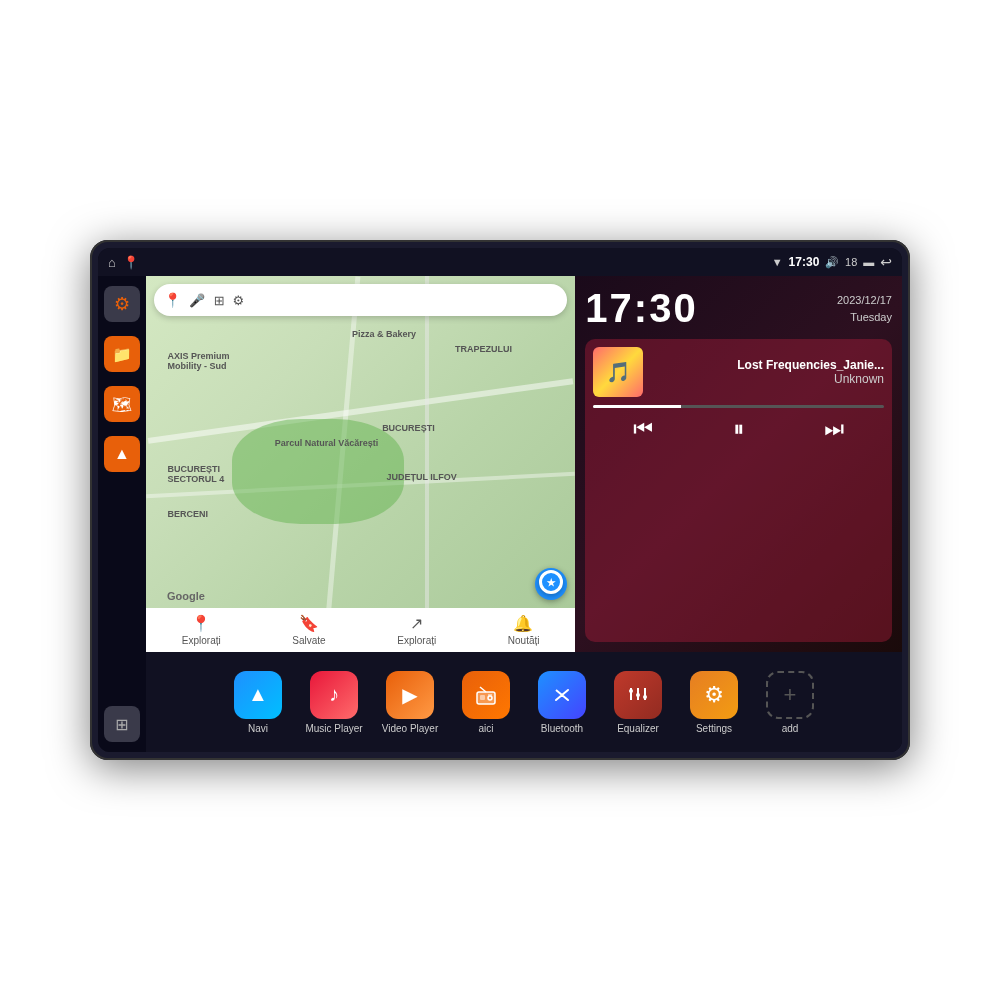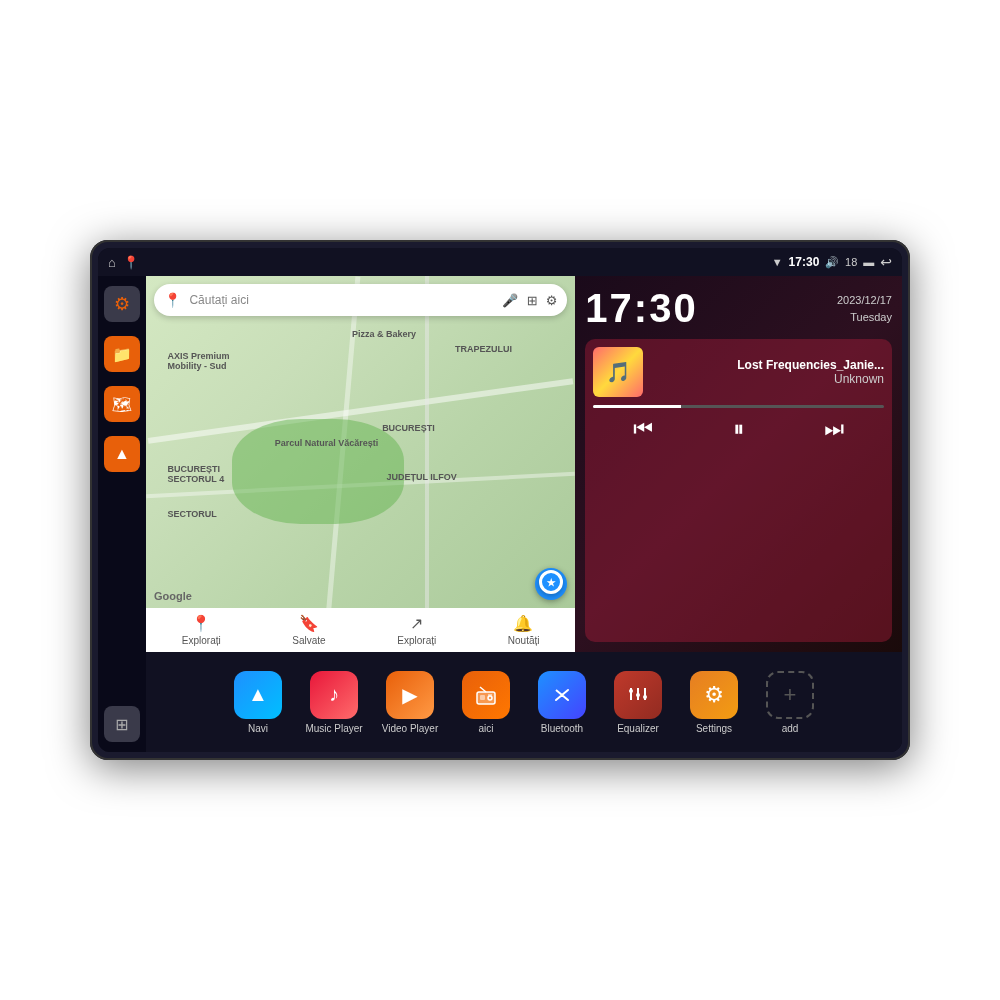--- a/index.html
+++ b/index.html
@@ -333,27 +333,26 @@
 
               <div style="position:absolute;top:38%;left:20%;width:40%;height:28%;background:rgba(100,180,80,0.5);border-radius:40%;"></div>
 
               <div class="map-area-label" style="left:5%;top:20%;">AXIS Premium<br>Mobility - Sud</div>
               <div class="map-area-label" style="left:48%;top:14%;">Pizza &amp; Bakery</div>
               <div class="map-area-label" style="left:72%;top:18%;">TRAPEZULUI</div>
               <div class="map-area-label" style="left:30%;top:43%;">Parcul Natural Văcărești</div>
               <div class="map-area-label" style="left:55%;top:39%;">BUCUREȘTI</div>
               <div class="map-area-label" style="left:56%;top:52%;">JUDEȚUL ILFOV</div>
               <div class="map-area-label" style="left:5%;top:50%;">BUCUREȘTI<br>SECTORUL 4</div>
-              <div class="map-area-label" style="left:5%;top:62%;">SECTORUL</div>
-
-              <div style="position:absolute;bottom:50px;left:8px;font-size:11px;color:#666;font-weight:bold;">Google</div>
+              <div class="map-area-label" style="left:5%;top:62%;">BERCENI</div>
+
+              <div style="position:absolute;bottom:50px;left:21px;font-size:11px;color:#666;font-weight:bold;">Google</div>
 
               <div class="map-search-bar">
                 <span style="color:#e8173a;font-size:14px;">📍</span>
-                <span style="flex:1;color:#888;font-size:12px;">Căutați aici</span>
                 <span style="font-size:13px;color:#555;">🎤</span>
                 <span style="font-size:13px;color:#555;">⊞</span>
                 <span style="font-size:13px;color:#555;">⚙</span>
               </div>
 
               <div class="map-fab">
                 <span style="font-size:14px;">⊕</span>
               </div>
 
               <div style="position:absolute;right:12px;bottom:58px;width:24px;height:24px;background:#1e90ff;border-radius:50%;border:3px solid #fff;display:flex;align-items:center;justify-content:center;box-shadow:0 2px 6px rgba(0,0,0,0.3);">

